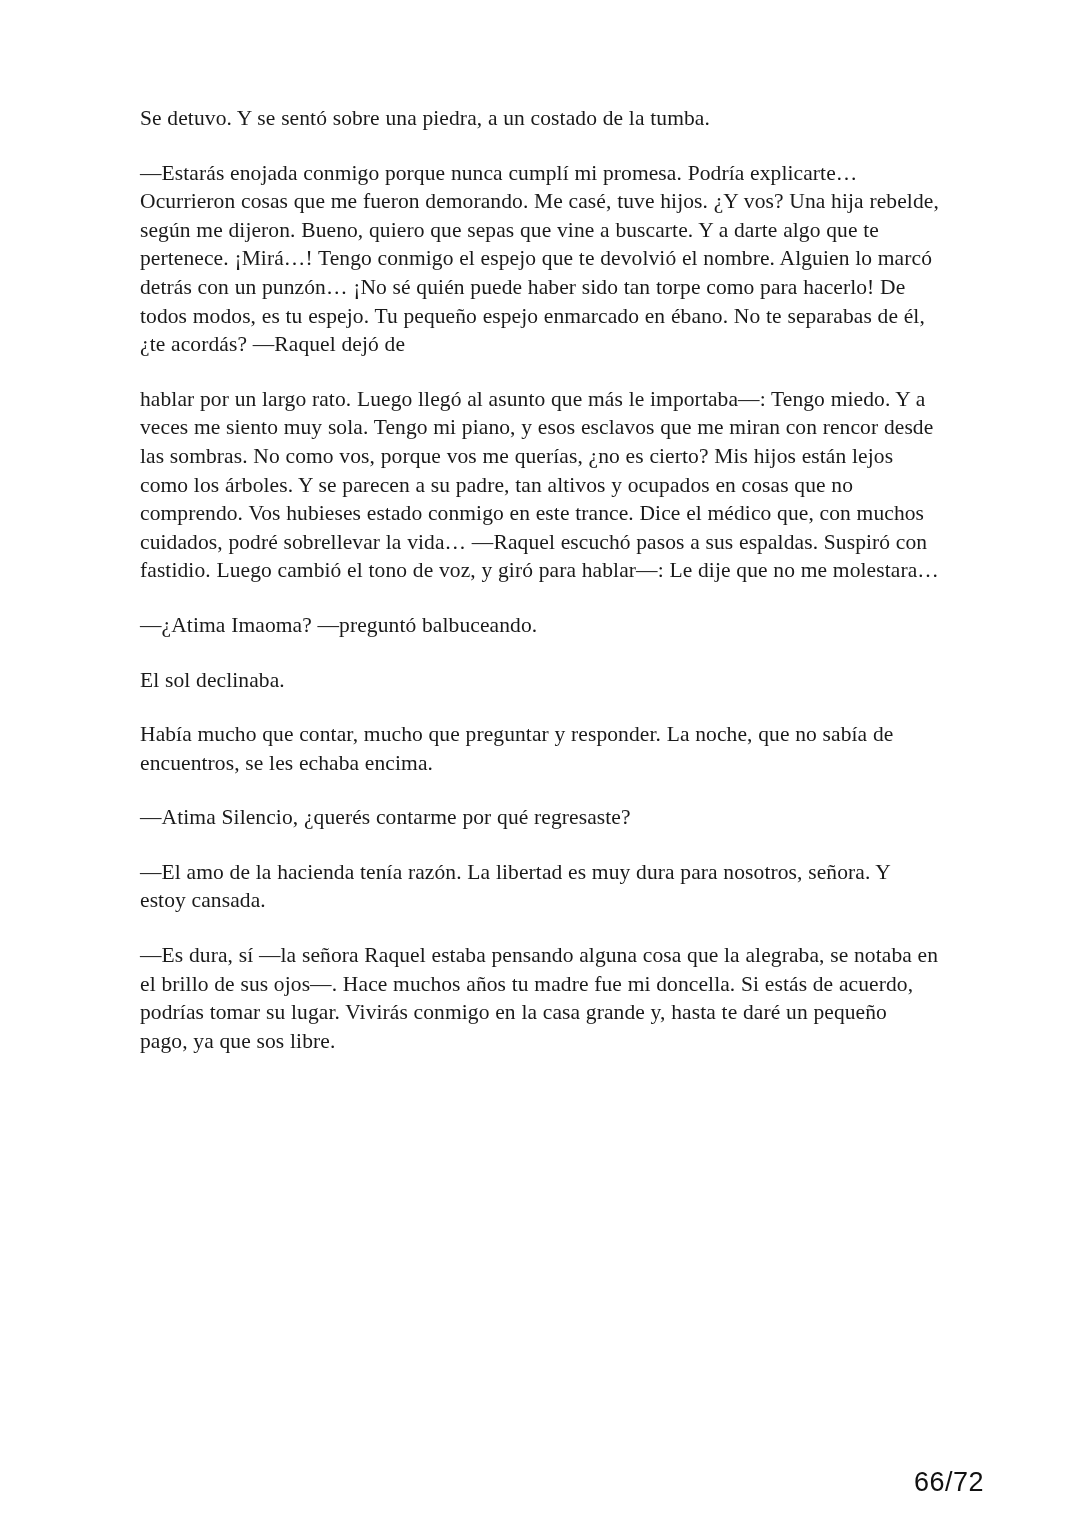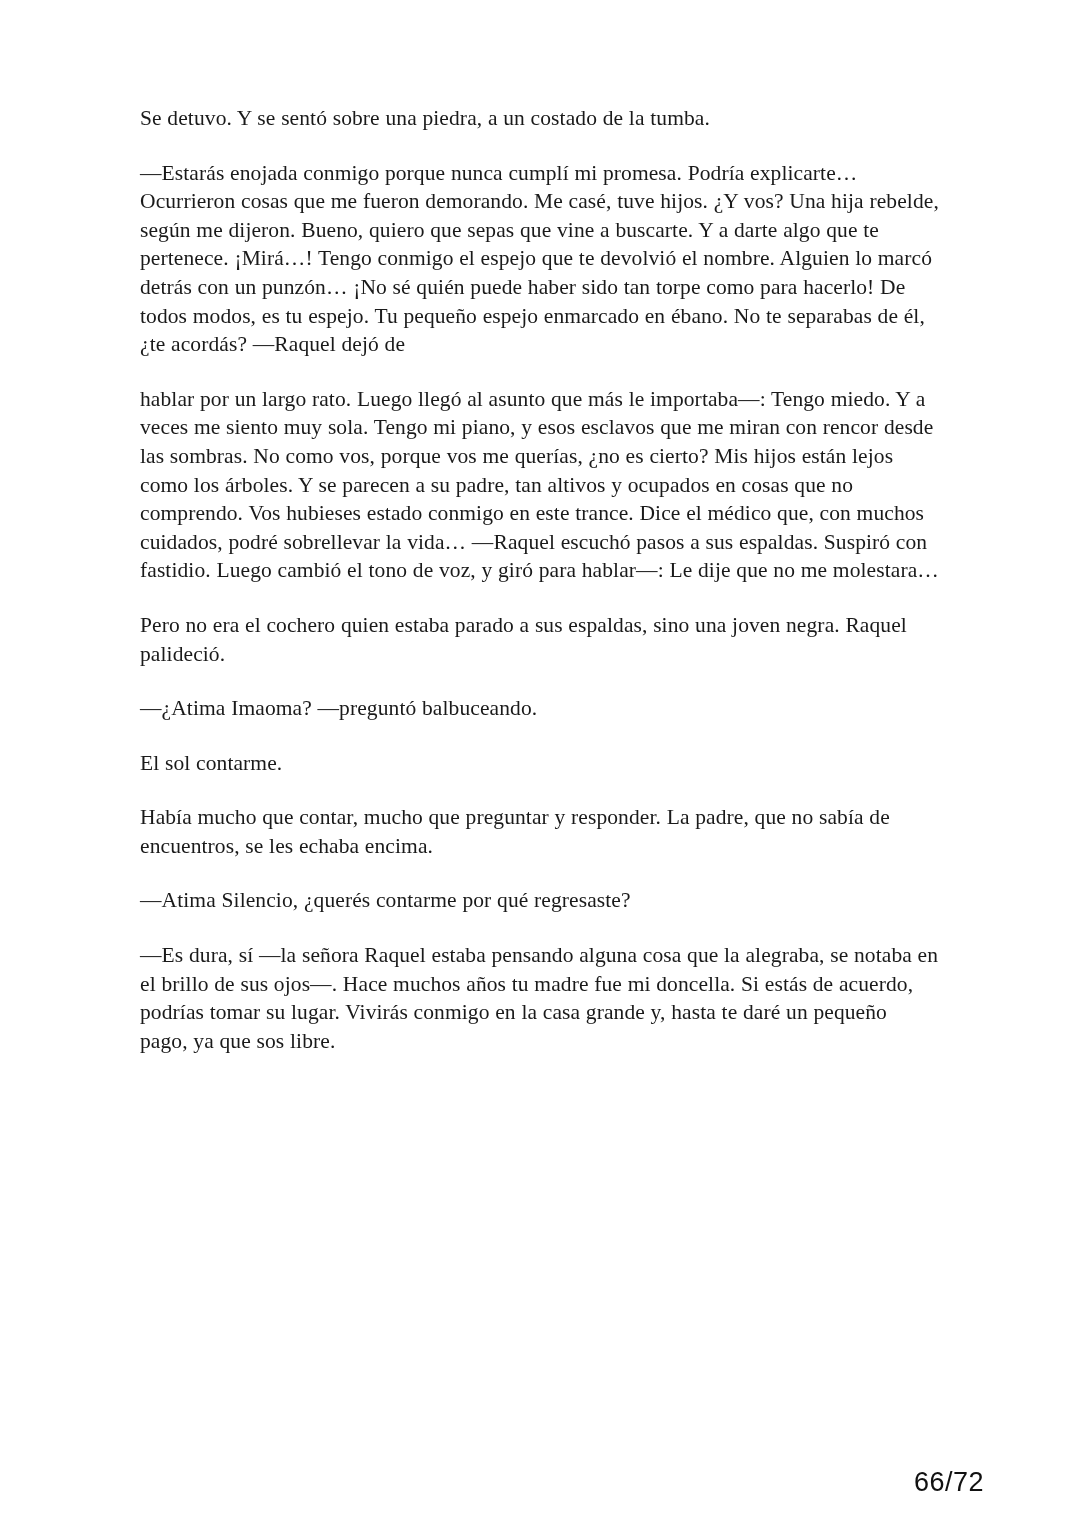--- a/index.html
+++ b/index.html
@@ -47,21 +47,21 @@
   }
 </style>
 </head>
 <body>
 
 <div class="page">
   <div class="content">
     <p class="para">Se detuvo. Y se sentó sobre una piedra, a un costado de la tumba.</p>
     <p class="para">—Estarás enojada conmigo porque nunca cumplí mi promesa. Podría explicarte… Ocurrieron cosas que me fueron demorando. Me casé, tuve hijos. ¿Y vos? Una hija rebelde, según me dijeron. Bueno, quiero que sepas que vine a buscarte. Y a darte algo que te pertenece. ¡Mirá…! Tengo conmigo el espejo que te devolvió el nombre. Alguien lo marcó detrás con un punzón… ¡No sé quién puede haber sido tan torpe como para hacerlo! De todos modos, es tu espejo. Tu pequeño espejo enmarcado en ébano. No te separabas de él, ¿te acordás? —Raquel dejó de</p>
     <p class="para">hablar por un largo rato. Luego llegó al asunto que más le importaba—: Tengo miedo. Y a veces me siento muy sola. Tengo mi piano, y esos esclavos que me miran con rencor desde las sombras. No como vos, porque vos me querías, ¿no es cierto? Mis hijos están lejos como los árboles. Y se parecen a su padre, tan altivos y ocupados en cosas que no comprendo. Vos hubieses estado conmigo en este trance. Dice el médico que, con muchos cuidados, podré sobrellevar la vida… —Raquel escuchó pasos a sus espaldas. Suspiró con fastidio. Luego cambió el tono de voz, y giró para hablar—: Le dije que no me molestara…</p>
-    <p class="para">Pero no era el cochero quien estaba parado a sus espaldas, sino una joven negra. Raquel palideció.</p>
     <p class="para">—¿Atima Imaoma? —preguntó balbuceando.</p>
-    <p class="para">El sol contarme.</p>
-    <p class="para">Había mucho que contar, mucho que preguntar y responder. La padre, que no sabía de encuentros, se les echaba encima.</p>
+    <p class="para">El sol declinaba.</p>
+    <p class="para">Había mucho que contar, mucho que preguntar y responder. La noche, que no sabía de encuentros, se les echaba encima.</p>
     <p class="para">—Atima Silencio, ¿querés contarme por qué regresaste?</p>
+    <p class="para">—El amo de la hacienda tenía razón. La libertad es muy dura para nosotros, señora. Y estoy cansada.</p>
     <p class="para">—Es dura, sí —la señora Raquel estaba pensando alguna cosa que la alegraba, se notaba en el brillo de sus ojos—. Hace muchos años tu madre fue mi doncella. Si estás de acuerdo, podrías tomar su lugar. Vivirás conmigo en la casa grande y, hasta te daré un pequeño pago, ya que sos libre.</p>
   </div>
   <div class="page-number">66/72</div>
 </div>
 
 </body></html>

